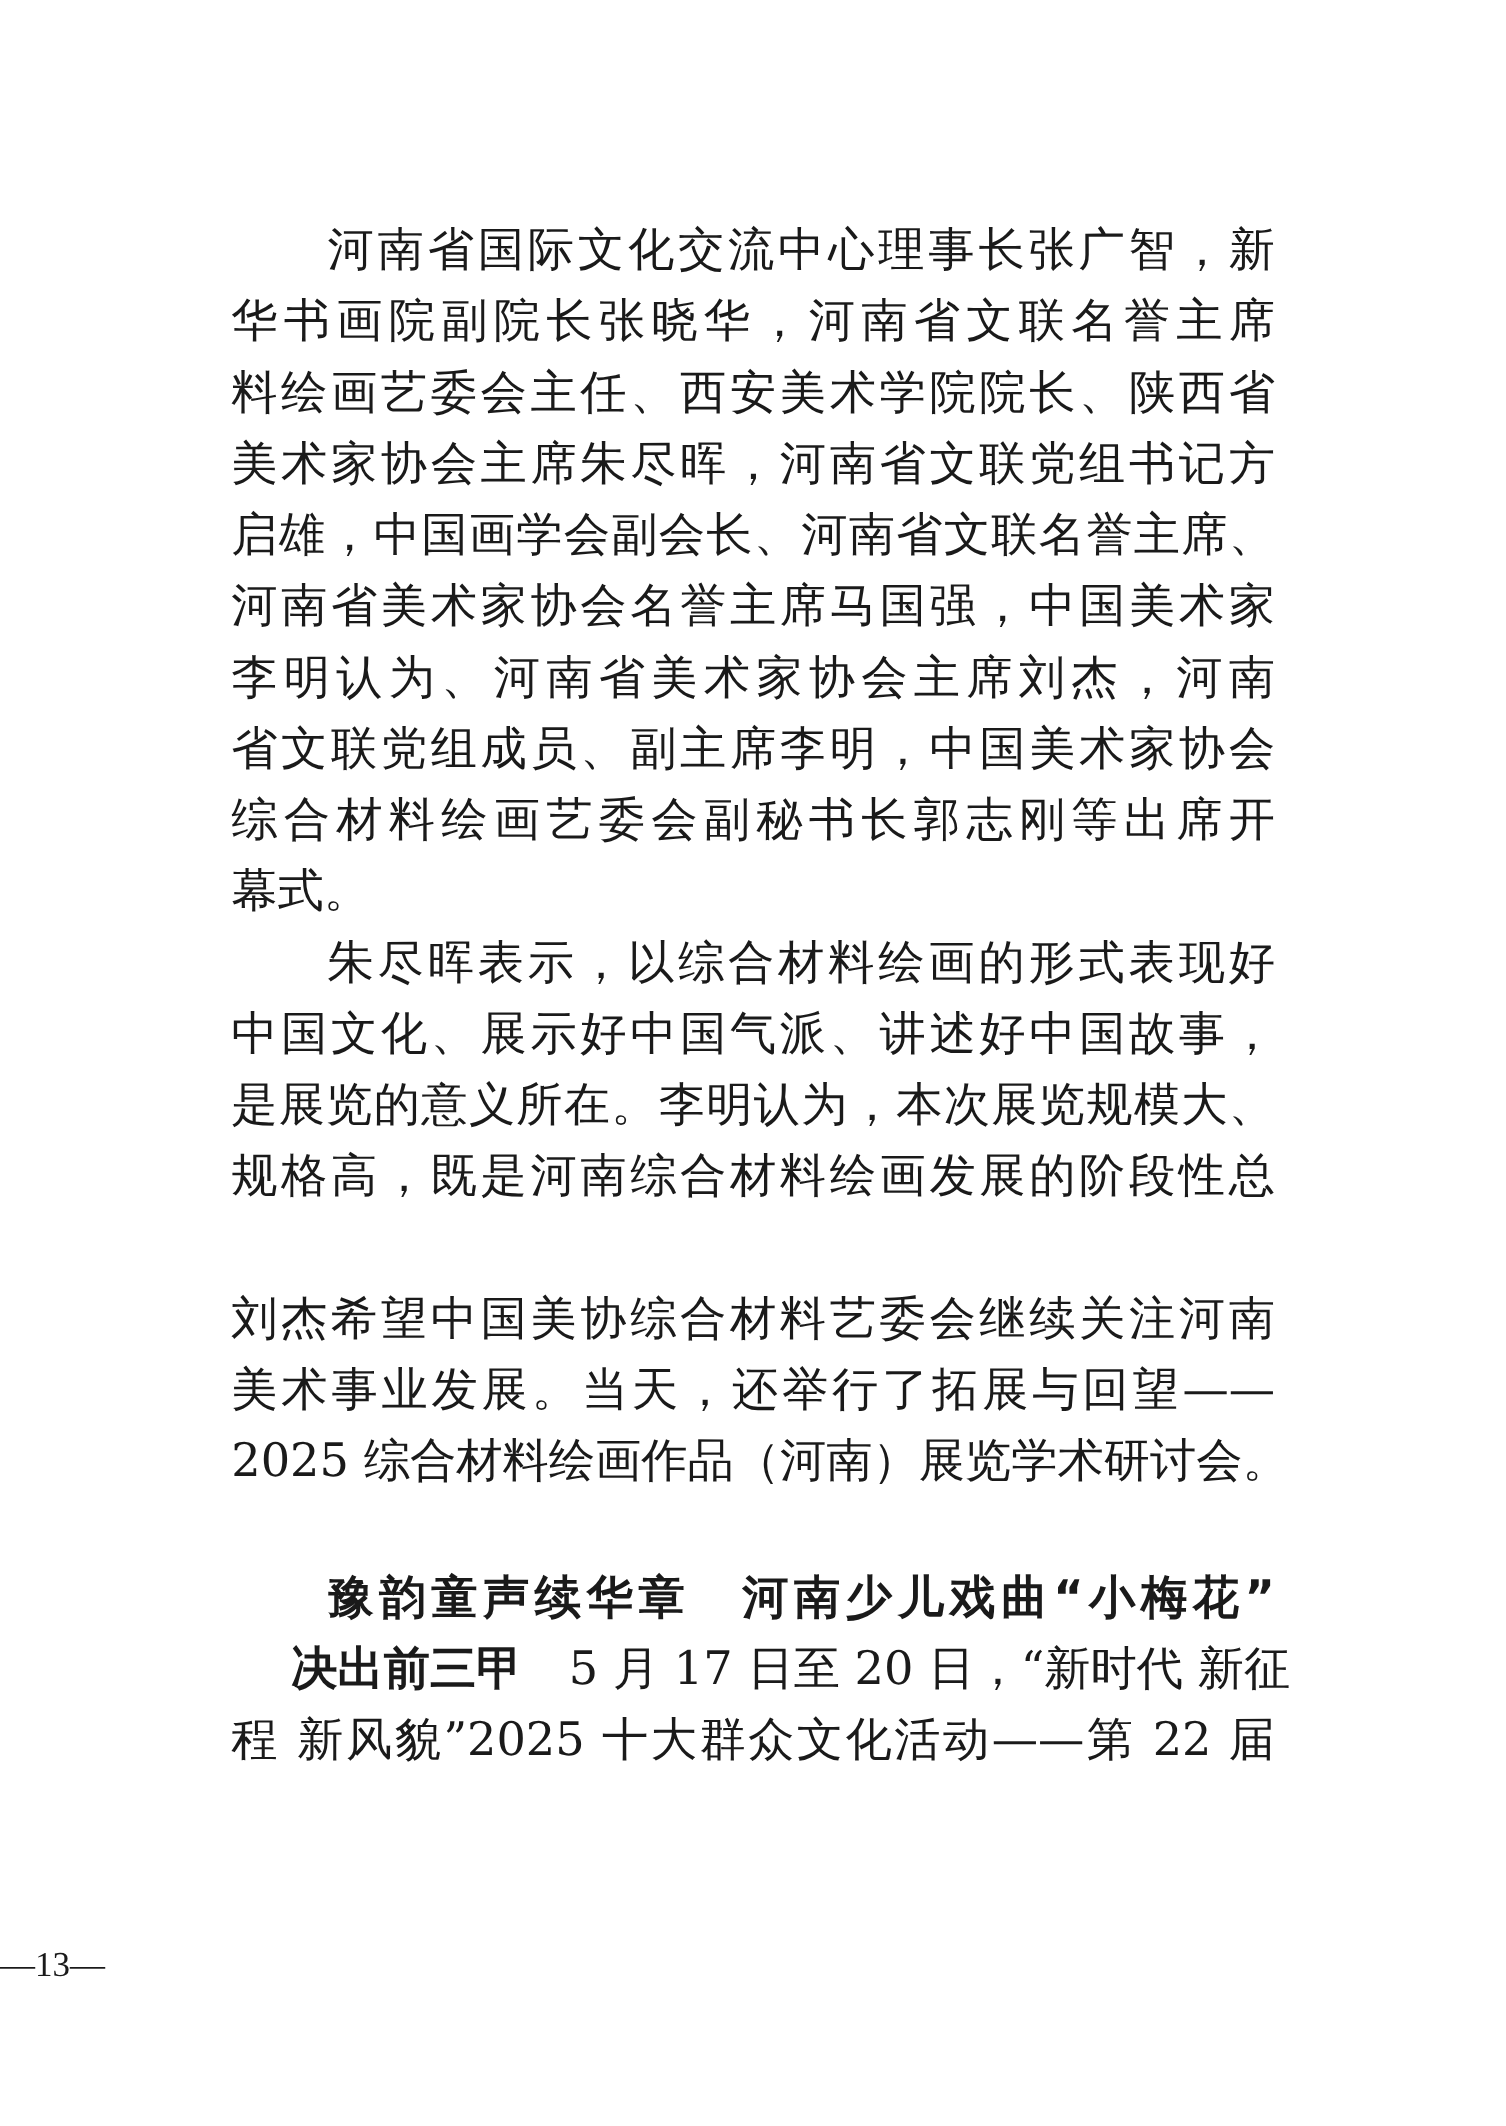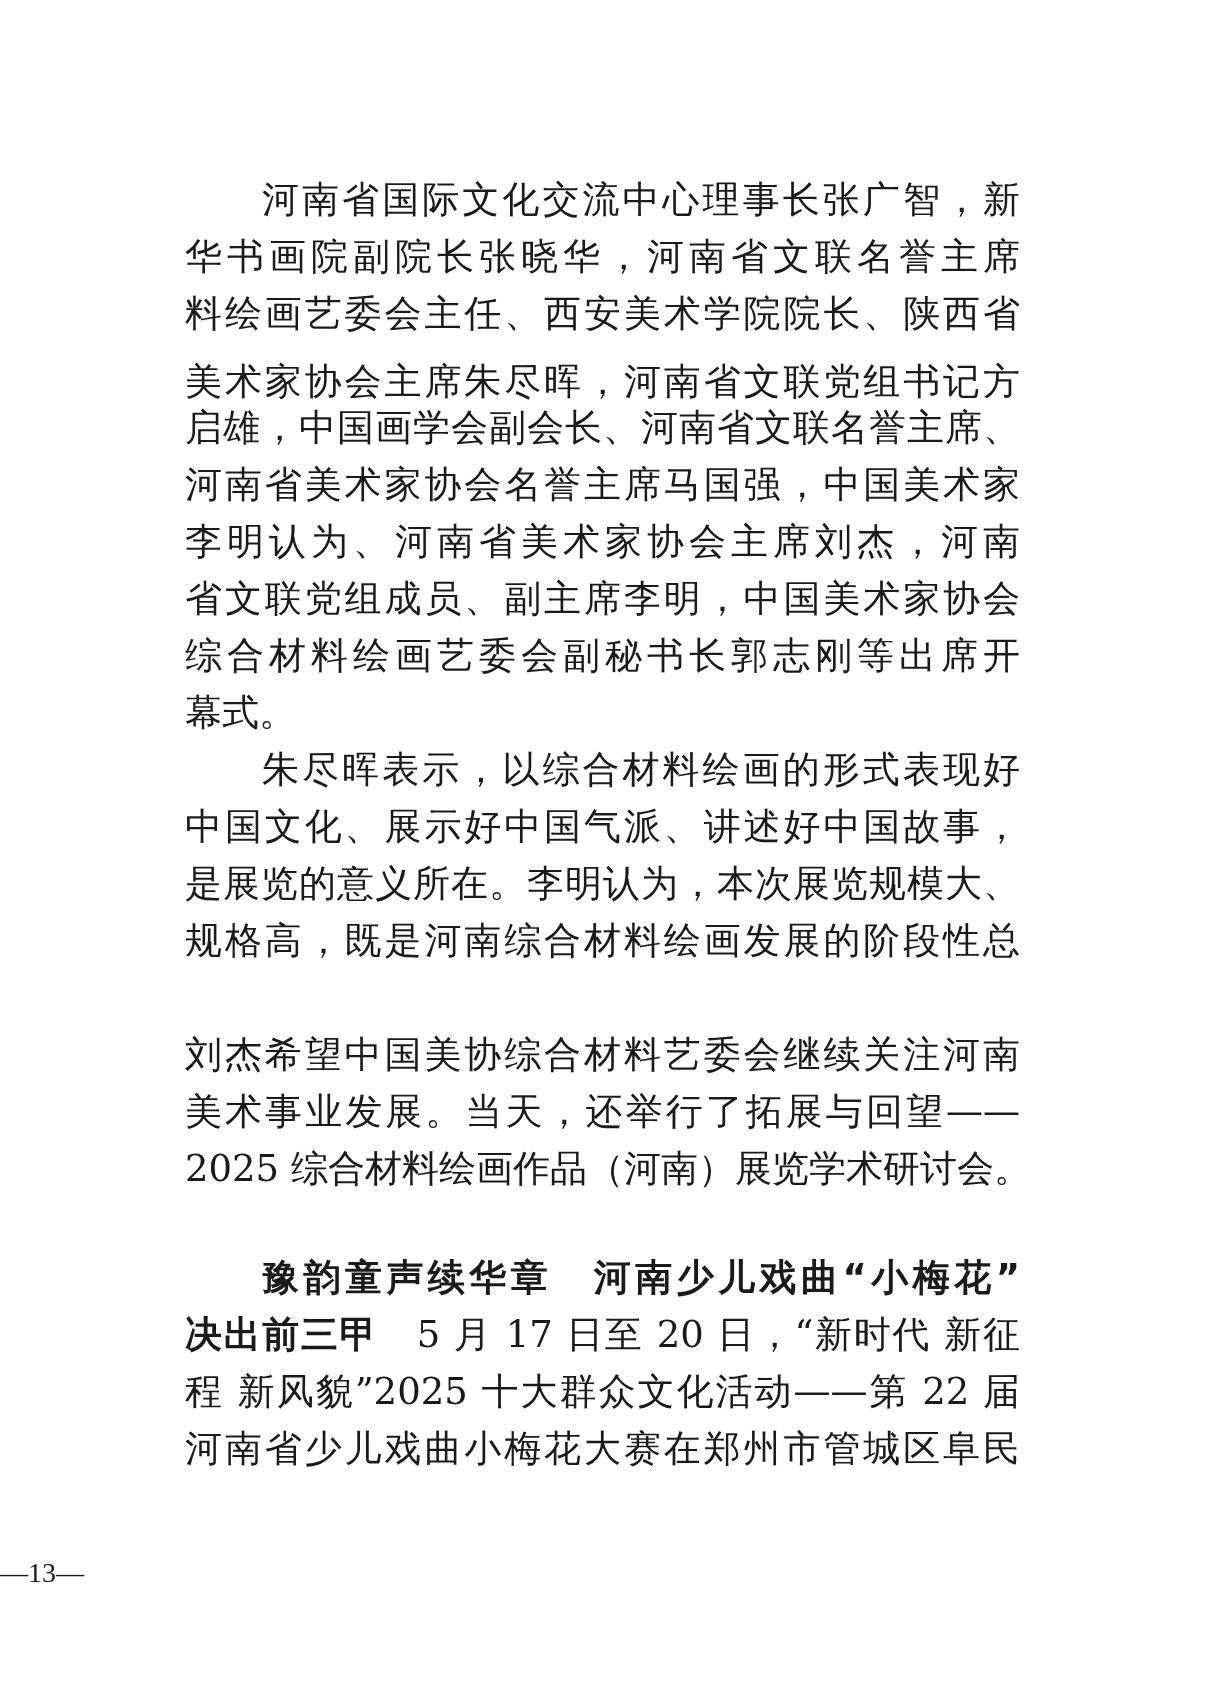--- a/index.html
+++ b/index.html
@@ -6,45 +6,44 @@
   body { width:1205px; height:1701px; position:relative; overflow:hidden;
          font-family: "DejaVu Serif", "Liberation Serif", serif; color:#1a1a1a; }
   .page { position:absolute; left:0; top:0; width:1205px; height:1207px; }
   .line { position:absolute; left:185px; width:835px; height:56px; line-height:56px;
           font-size:37px; white-space:nowrap; text-align:justify; text-align-last:justify; }
   .line.last { text-align-last:left; }
   .line.bold { font-family: "DejaVu Sans", "Liberation Sans", sans-serif; font-weight:bold; }
   .line.indent { left:262px; width:758px; }
   .pnum { position:absolute; left:0; width:1205px; top:1556px; text-align:left;
           font-size:28px; line-height:34px; font-family:"Liberation Serif", serif; }
-  .mixed .b { font-family:"DejaVu Sans", "Liberation Sans", sans-serif; font-weight:bold; }
+  .mixed .b { font-family:"DejaVu Sans", "Liberation Sans", sans-serif; font-weight:bold;margin-left:48px; }
 </style>
 </head>
 <body>
 
 <div class="page">
 
   <div class="line indent" style="top:172px">河南省国际文化交流中心理事长张广智，新</div>
   <div class="line" style="top:229px">华书画院副院长张晓华，河南省文联名誉主席</div>
   <div class="line" style="top:286px">料绘画艺委会主任、西安美术学院院长、陕西省</div>
-  <div class="line" style="top:354px">美术家协会主席朱尽晖，河南省文联党组书记方</div>
+  <div class="line" style="top:343px">美术家协会主席朱尽晖，河南省文联党组书记方</div>
   <div class="line" style="top:400px">启雄，中国画学会副会长、河南省文联名誉主席、</div>
   <div class="line" style="top:457px">河南省美术家协会名誉主席马国强，中国美术家</div>
   <div class="line" style="top:514px">李明认为、河南省美术家协会主席刘杰，河南</div>
   <div class="line" style="top:571px">省文联党组成员、副主席李明，中国美术家协会</div>
   <div class="line" style="top:628px">综合材料绘画艺委会副秘书长郭志刚等出席开</div>
   <div class="line last" style="top:685px">幕式。</div>
 
   <div class="line indent" style="top:742px">朱尽晖表示，以综合材料绘画的形式表现好</div>
   <div class="line" style="top:799px">中国文化、展示好中国气派、讲述好中国故事，</div>
   <div class="line" style="top:856px">是展览的意义所在。李明认为，本次展览规模大、</div>
   <div class="line" style="top:913px">规格高，既是河南综合材料绘画发展的阶段性总</div>
   <div class="line" style="top:1027px">刘杰希望中国美协综合材料艺委会继续关注河南</div>
   <div class="line" style="top:1084px">美术事业发展。当天，还举行了拓展与回望——</div>
   <div class="line" style="top:1141px">2025 综合材料绘画作品（河南）展览学术研讨会。</div>
 
   <div class="line indent bold" style="top:1250px">豫韵童声续华章　河南少儿戏曲“小梅花”</div>
   <div class="line mixed" style="top:1307px"><span class="b">决出前三甲</span><span>　5 月 17 日至 20 日，“新时代 新征</span></div>
   <div class="line" style="top:1364px">程 新风貌”2025 十大群众文化活动——第 22 届</div>
-  <div class="line" style="top:1421px">河南省少儿戏曲小梅花大赛在郑州市管城区阜民</div>
 
   <div class="pnum">—13—</div>
 </div>
 
 </body></html>

